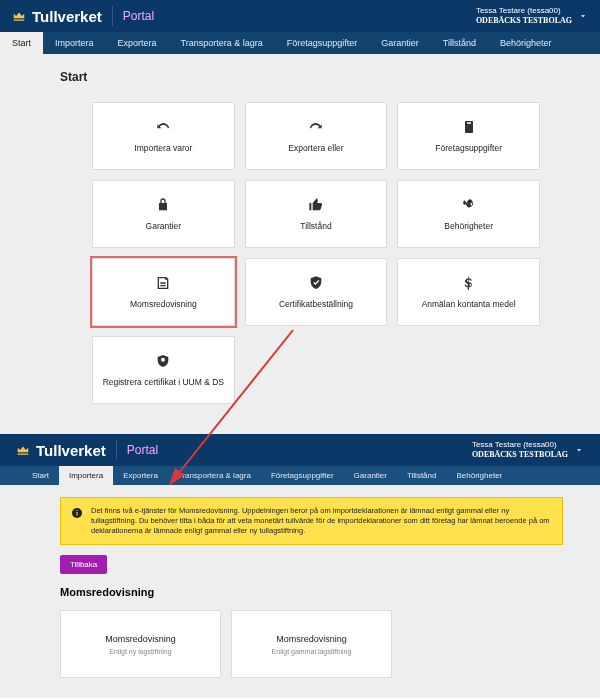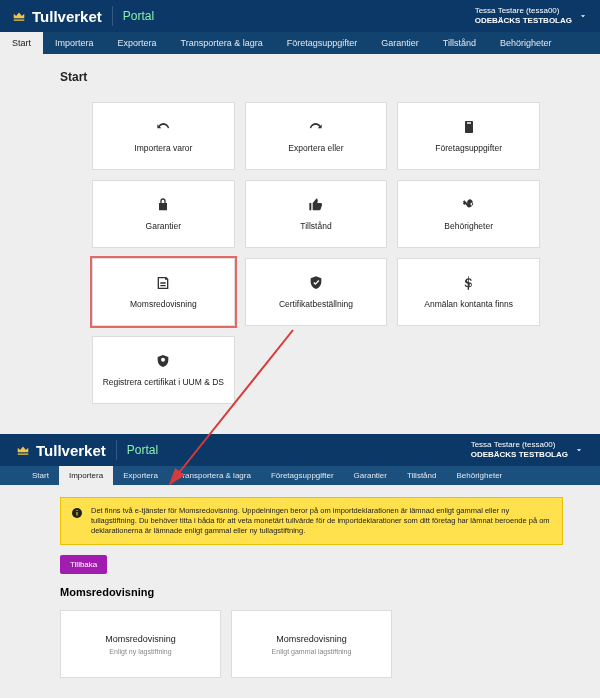--- a/index.html
+++ b/index.html
@@ -9,24 +9,24 @@
   .top-app { background: #eeeeee; }
   .top-header {
     background: #0b3867;
     color: #fff;
     display: flex;
     align-items: center;
     padding: 6px 12px;
   }
   .brand { display: flex; align-items: center; gap: 6px; font-weight: 600; font-size: 15px; }
   .brand-divider { width: 1px; height: 20px; background: #355a82; margin: 0 10px; }
-  .portal-label { font-size: 12px; font-weight: 400; color: #86efac; }
+  .portal-label { font-size: 12px; font-weight: 400; color: #f0abfc; }
   .spacer { flex: 1; }
   .user-block { font-size: 8px; line-height: 1.2; margin-right: 6px; }
-  .user-block .company { font-weight: 600; }
+  .user-block .company { font-weight: 600; font-family: Liberation Serif, serif; }
   .chevron { width: 10px; height: 10px; fill: #fff; }
 
   .tabs {
     background: #12436f;
     display: flex;
     font-size: 9px;
   }
   .tabs .tab {
     padding: 6px 12px;
     color: #e2e8f0;
@@ -212,21 +212,21 @@
           <div class="card">
             <svg class="icon" viewBox="0 0 24 24">
               <path d="M12 2l8 3v5c0 5-3.4 9.4-8 11-4.6-1.6-8-6-8-11V5l8-3zm-1 13l6-6-1.4-1.4L11 12.2 9.4 10.6 8 12l3 3z"></path>
             </svg>
             <div class="label">Certifikatbeställning</div>
           </div>
           <div class="card">
             <svg class="icon" viewBox="0 0 24 24">
               <path d="M12 2v3c2.5.2 4 1.6 4 3.5h-2c0-1-.9-1.7-2-1.8V11c2.7.5 4.5 1.6 4.5 3.8 0 2-1.7 3.5-4.5 3.7V22h-2v-3.5c-2.7-.2-4.5-1.7-4.5-3.7h2c0 1.1 1 1.9 2.5 2V13c-2.5-.5-4-1.5-4-3.5S8.5 5.2 11 5V2h1zm-1 5c-1.1.1-2 .7-2 1.5s.8 1.3 2 1.6V7zm2 7v2.8c1.3-.1 2.5-.8 2.5-1.7 0-.8-.9-1.4-2.5-1.8z"></path>
             </svg>
-            <div class="label">Anmälan kontanta finns</div>
+            <div class="label">Anmälan kontanta medel</div>
           </div>
           <div class="card">
             <svg class="icon" viewBox="0 0 24 24">
               <path d="M12 3l8 3v5c0 4.5-3 8.7-8 10-5-1.3-8-5.5-8-10V6l8-3zm0 4a3 3 0 100 6 3 3 0 000-6zm-1 8h2l1 4-2-1-2 1 1-4z"></path>
             </svg>
             <div class="label">Registrera certifikat i UUM &amp; DS</div>
           </div>
         </div>
     </div>
   </div>

